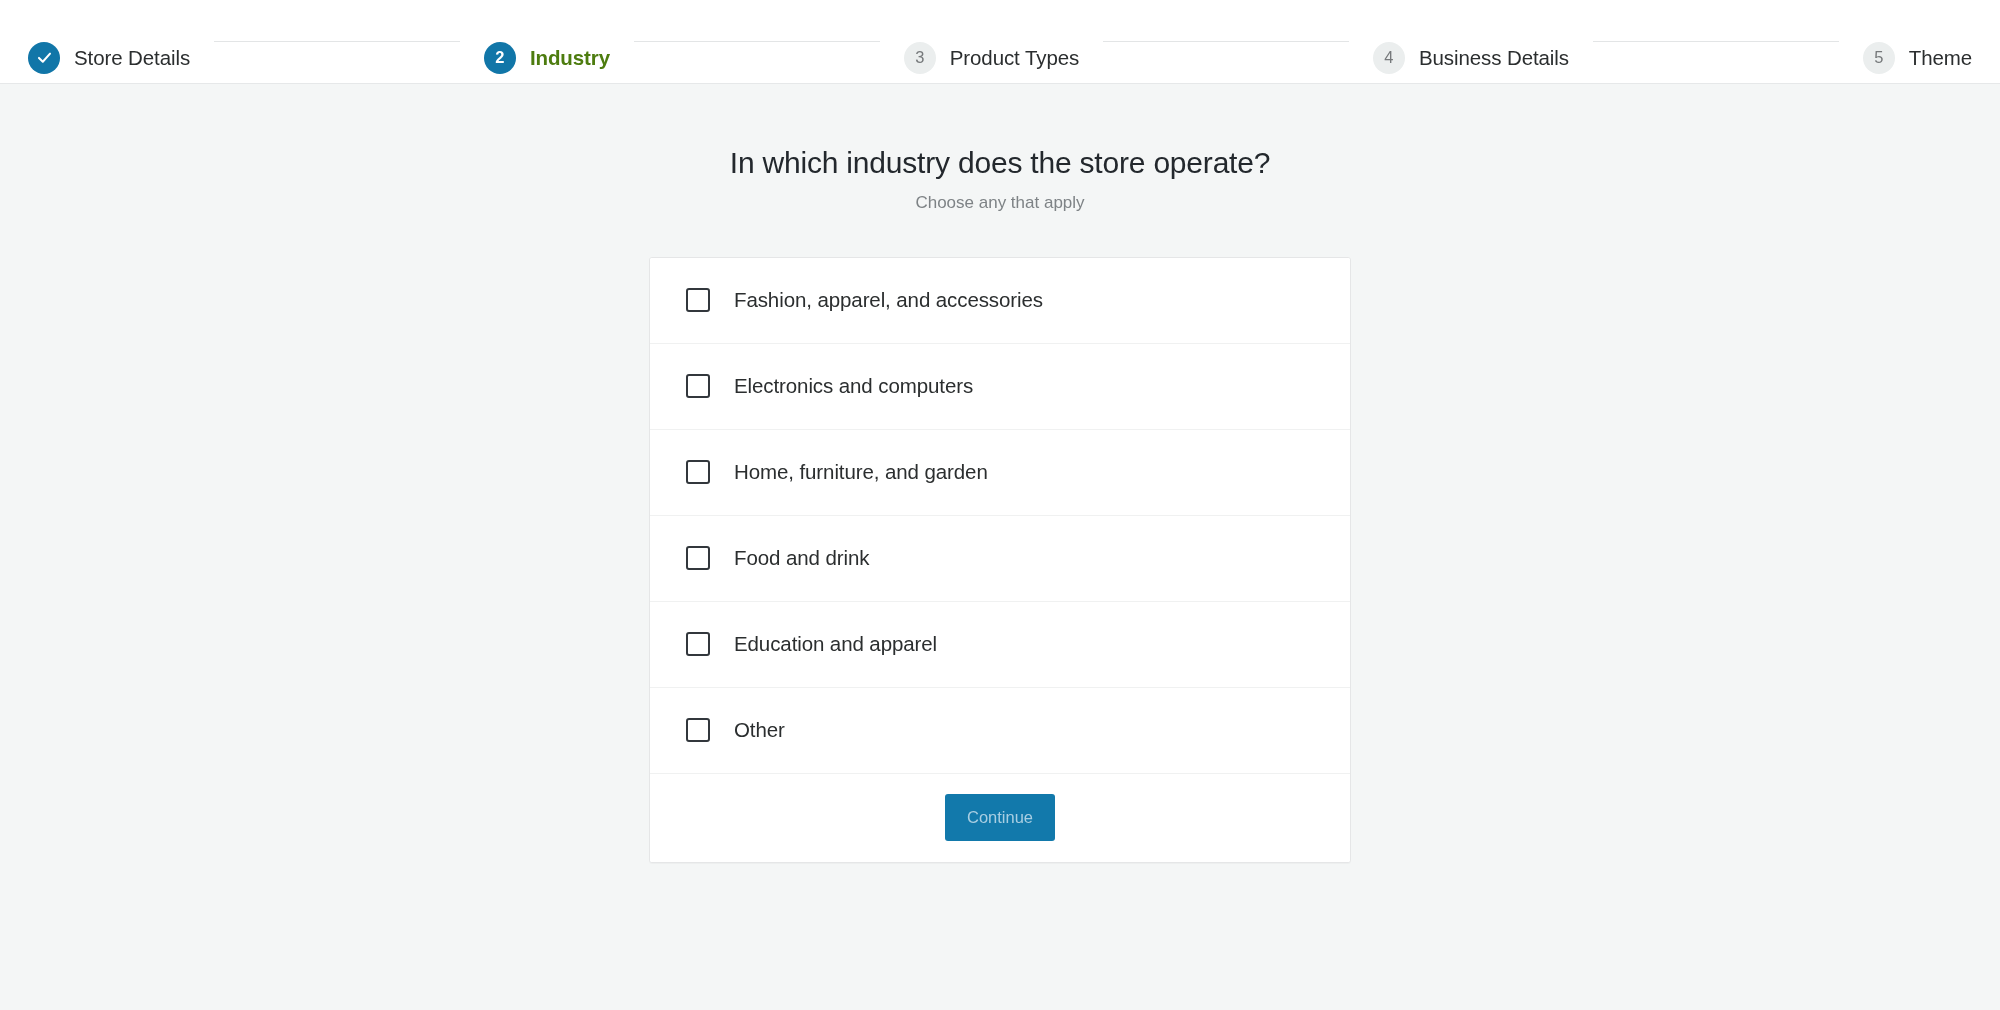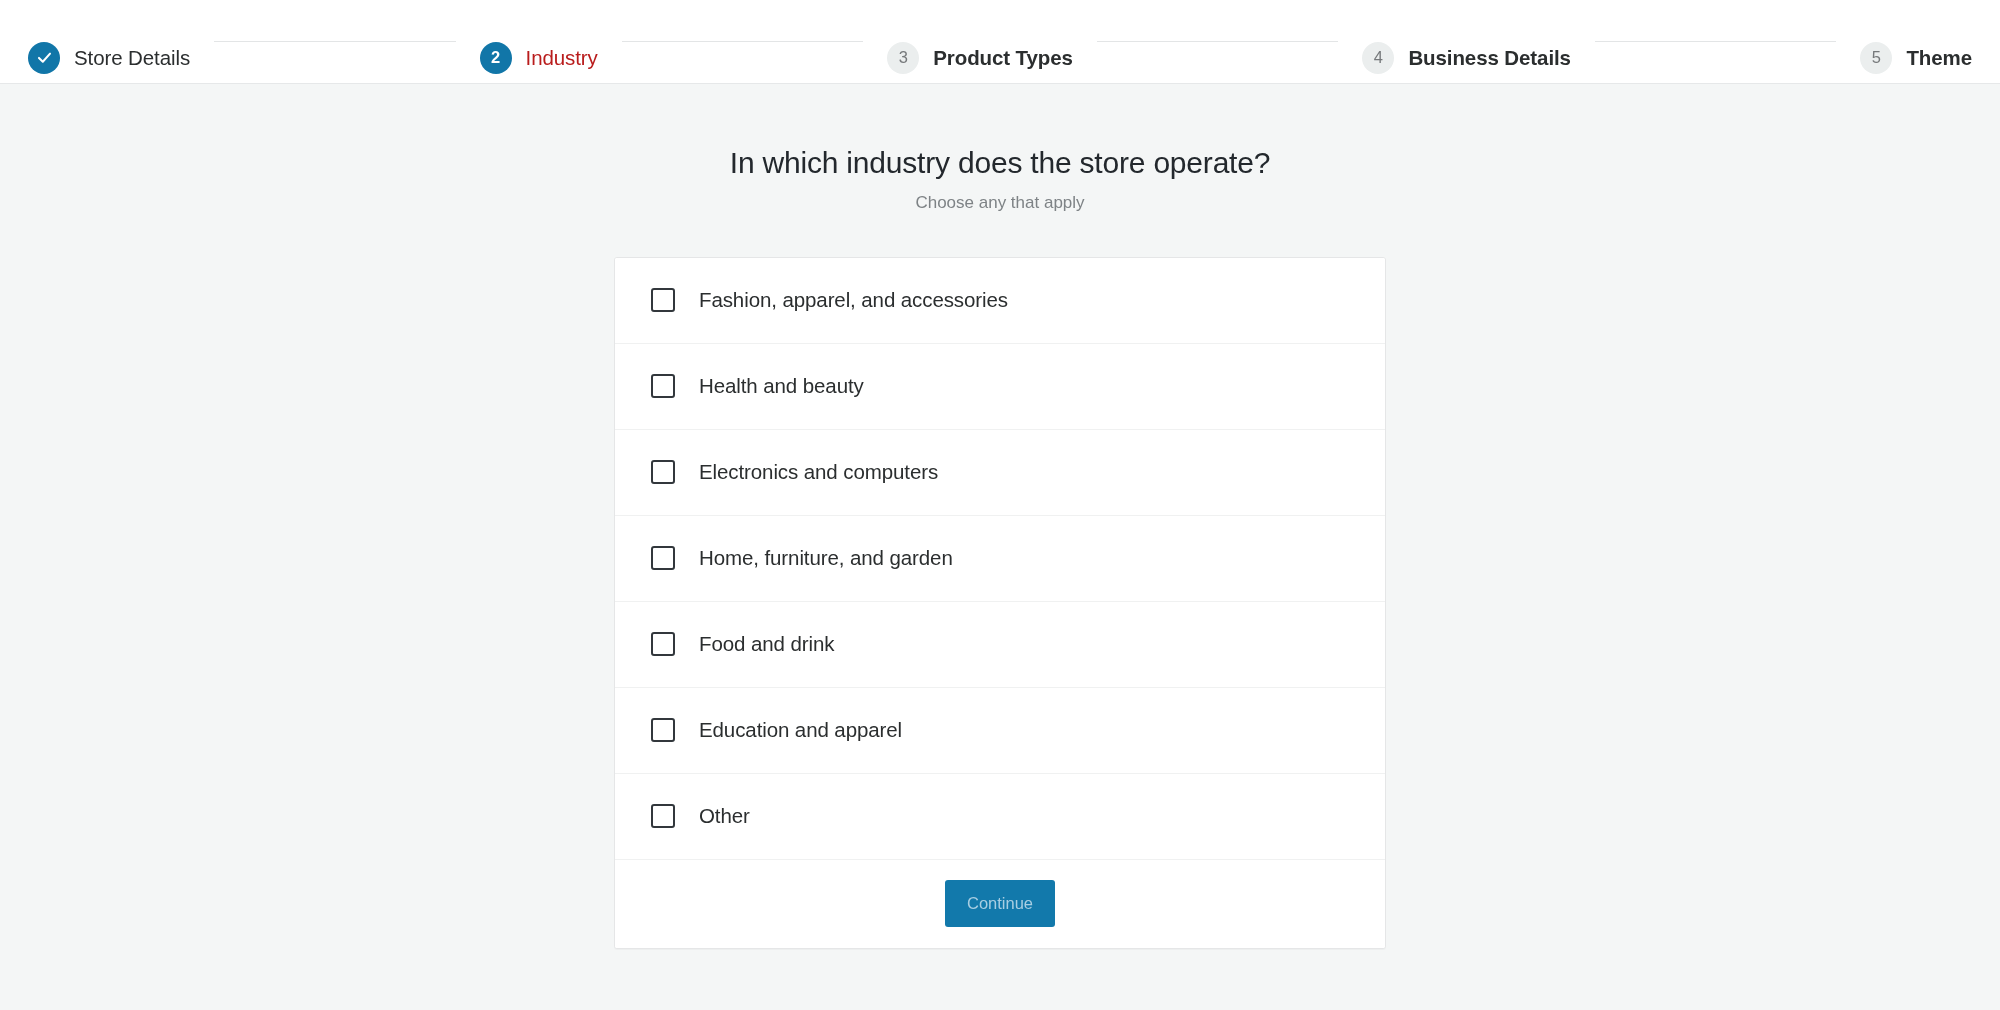--- a/index.html
+++ b/index.html
@@ -74,23 +74,23 @@
   .step-marker svg { display: block; }
 
   .step-label {
     margin-left: 14px;
     font-size: 20.5px;
     color: #2b2e2f;
     white-space: nowrap;
     letter-spacing: -0.1px;
   }
 
-  .step-label.active { font-weight: 400; color: #b91c1c; }
+  .step-label.active { font-weight: 700; color: #4d7c0f; }
   .step-label.completed { font-weight: 400; color: #2b2e2f; }
-  .step-label.pending { font-weight: 700; color: #2b2e2f; }
+  .step-label.pending { font-weight: 400; color: #2b2e2f; }
 
   
   .content {
     width: 100%;
     padding-top: 60px;
     display: flex;
     flex-direction: column;
     align-items: center;
   }
 
@@ -105,21 +105,21 @@
   .page-subtitle {
     margin-top: 11px;
     font-size: 17px;
     color: #7e8386;
     font-weight: 400;
   }
 
   
   .card {
     margin-top: 44px;
-    width: 772px;
+    width: 702px;
     background: #ffffff;
     border: 1px solid #e5e6e7;
     border-radius: 3px;
     box-shadow: 0 1px 1px rgba(0,0,0,0.03);
     overflow: hidden;
   }
 
   .industry-item {
     height: 86px;
     display: flex;
@@ -216,24 +216,20 @@
   <h1 class="page-title">In which industry does the store operate?</h1>
   <div class="page-subtitle">Choose any that apply</div>
 
   <div class="card">
 
     <div class="industry-item">
       <span class="checkbox-box"></span>
       <span class="industry-label">Fashion, apparel, and accessories</span>
     </div>
 
-    <div class="industry-item">
-      <span class="checkbox-box"></span>
-      <span class="industry-label">Health and beauty</span>
-    </div>
 
     <div class="industry-item">
       <span class="checkbox-box"></span>
       <span class="industry-label">Electronics and computers</span>
     </div>
 
     <div class="industry-item">
       <span class="checkbox-box"></span>
       <span class="industry-label">Home, furniture, and garden</span>
     </div>

